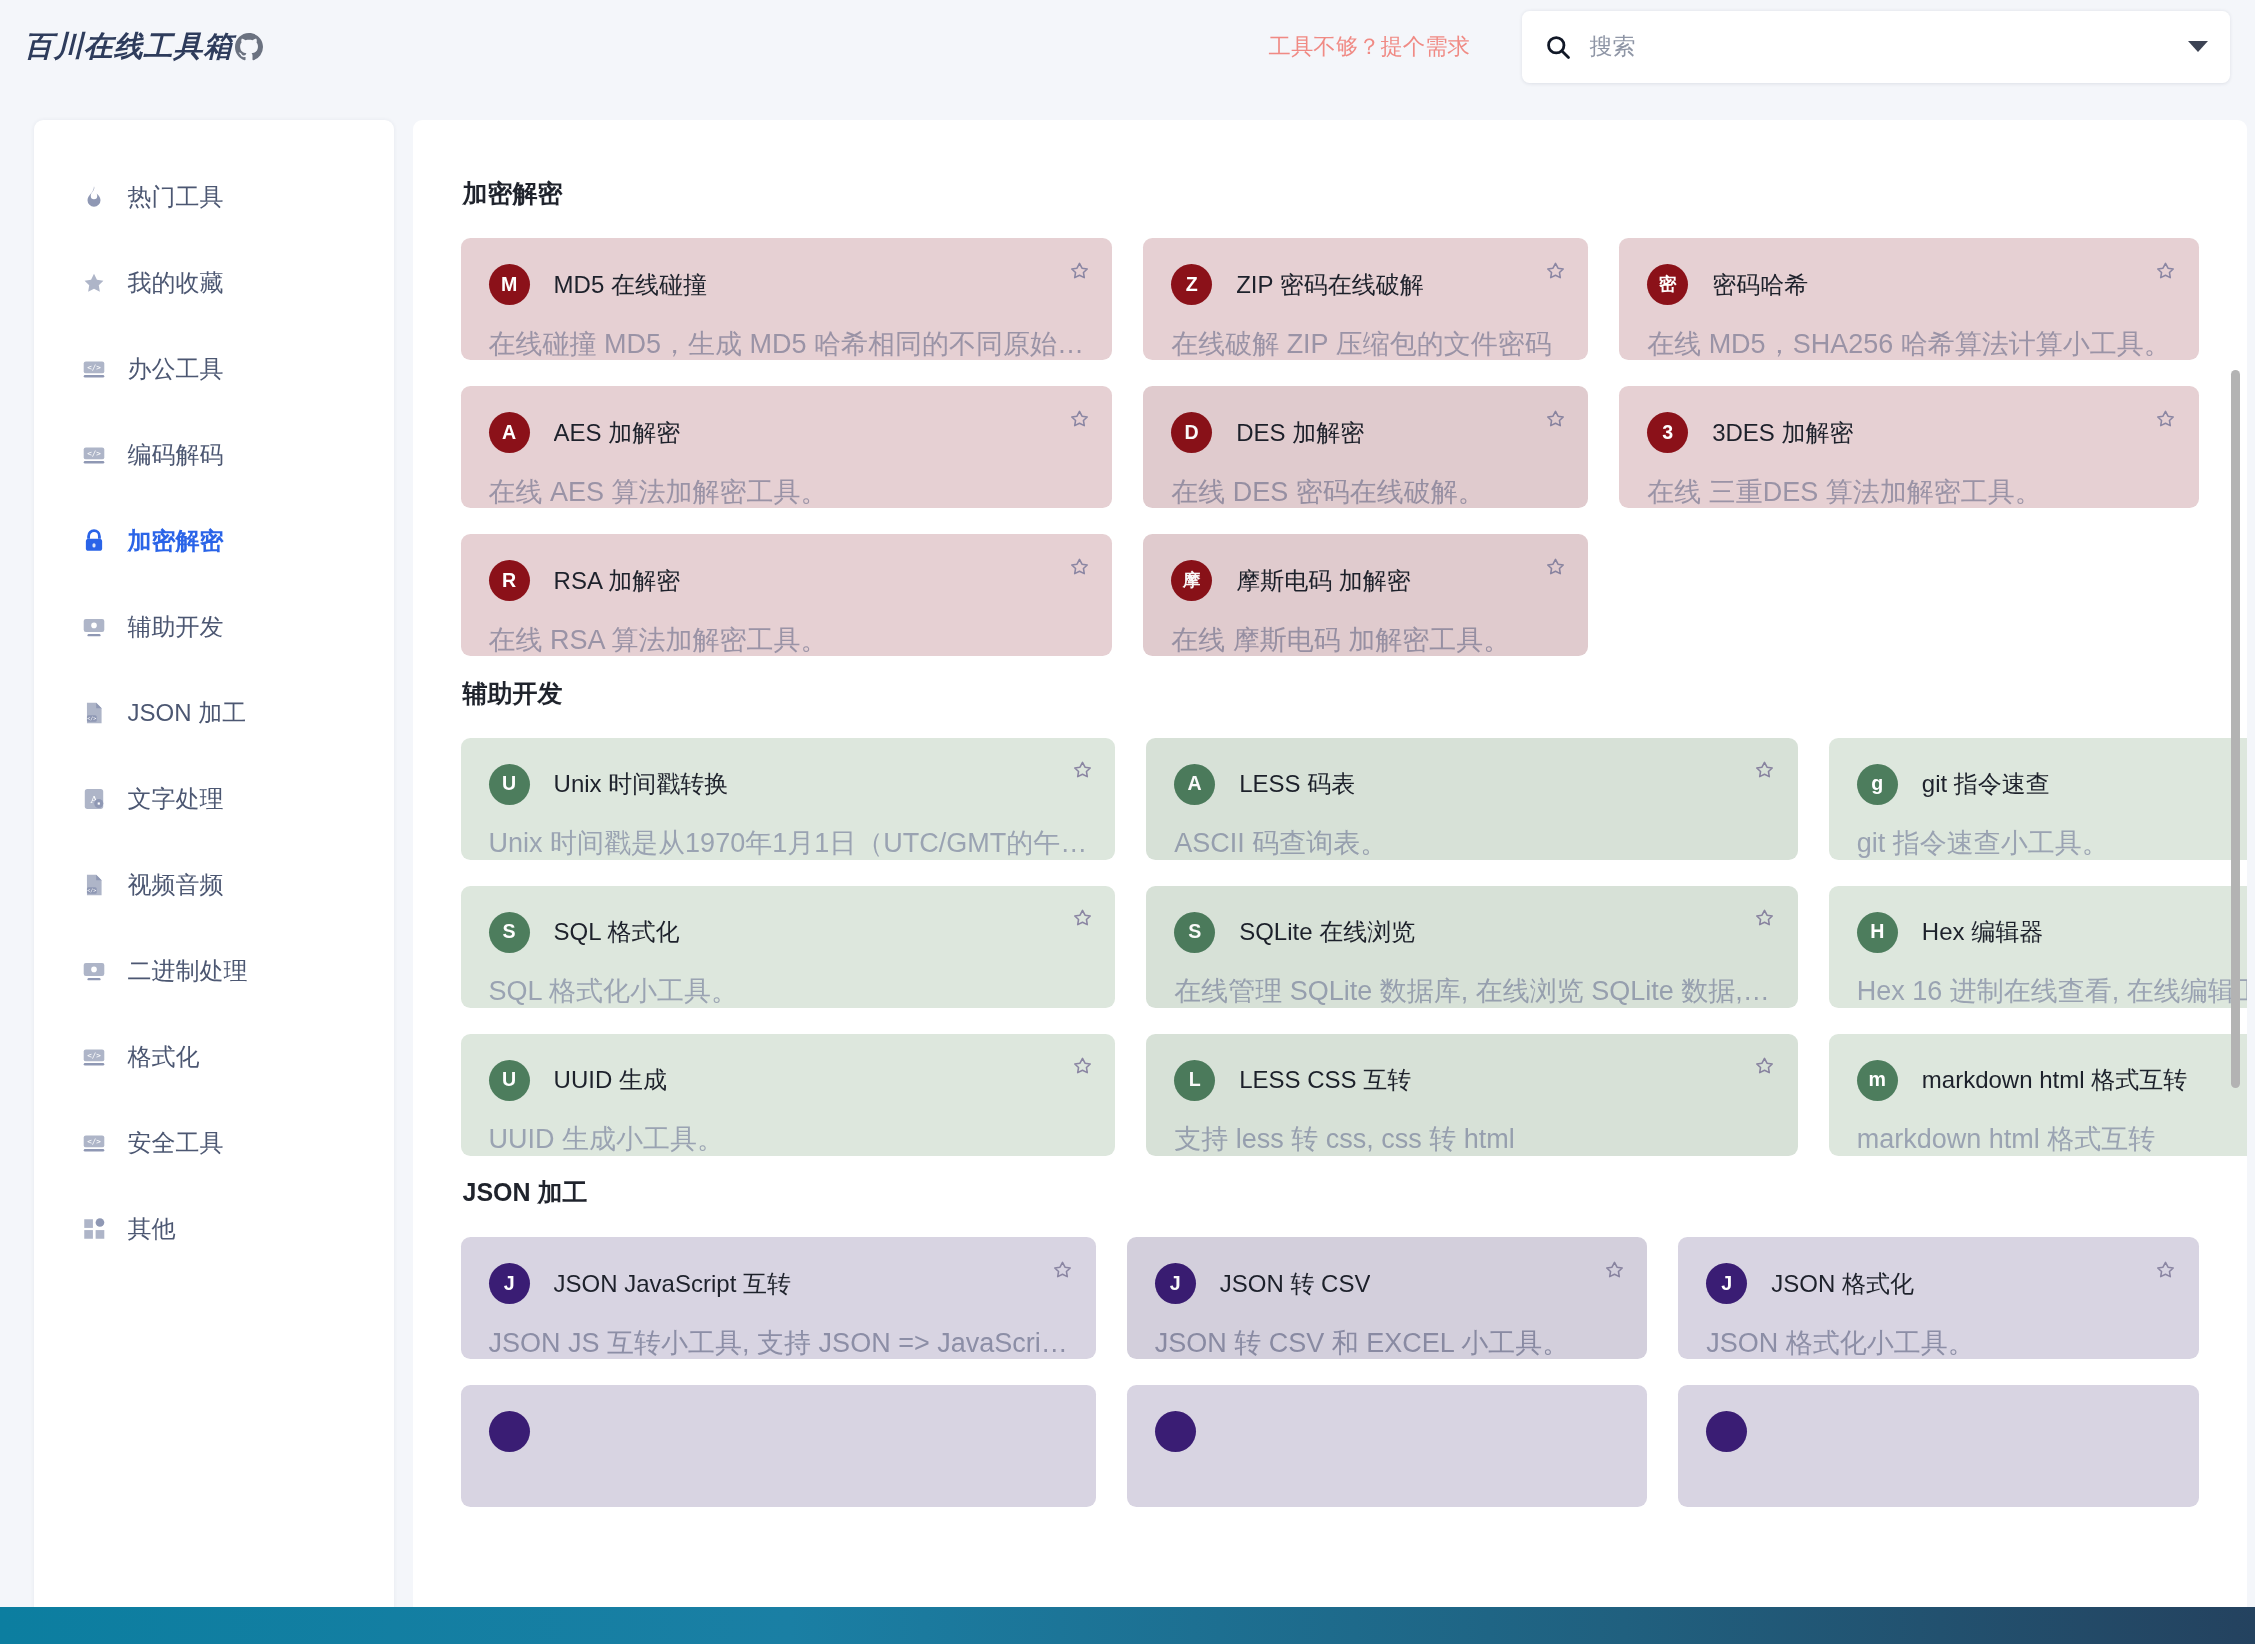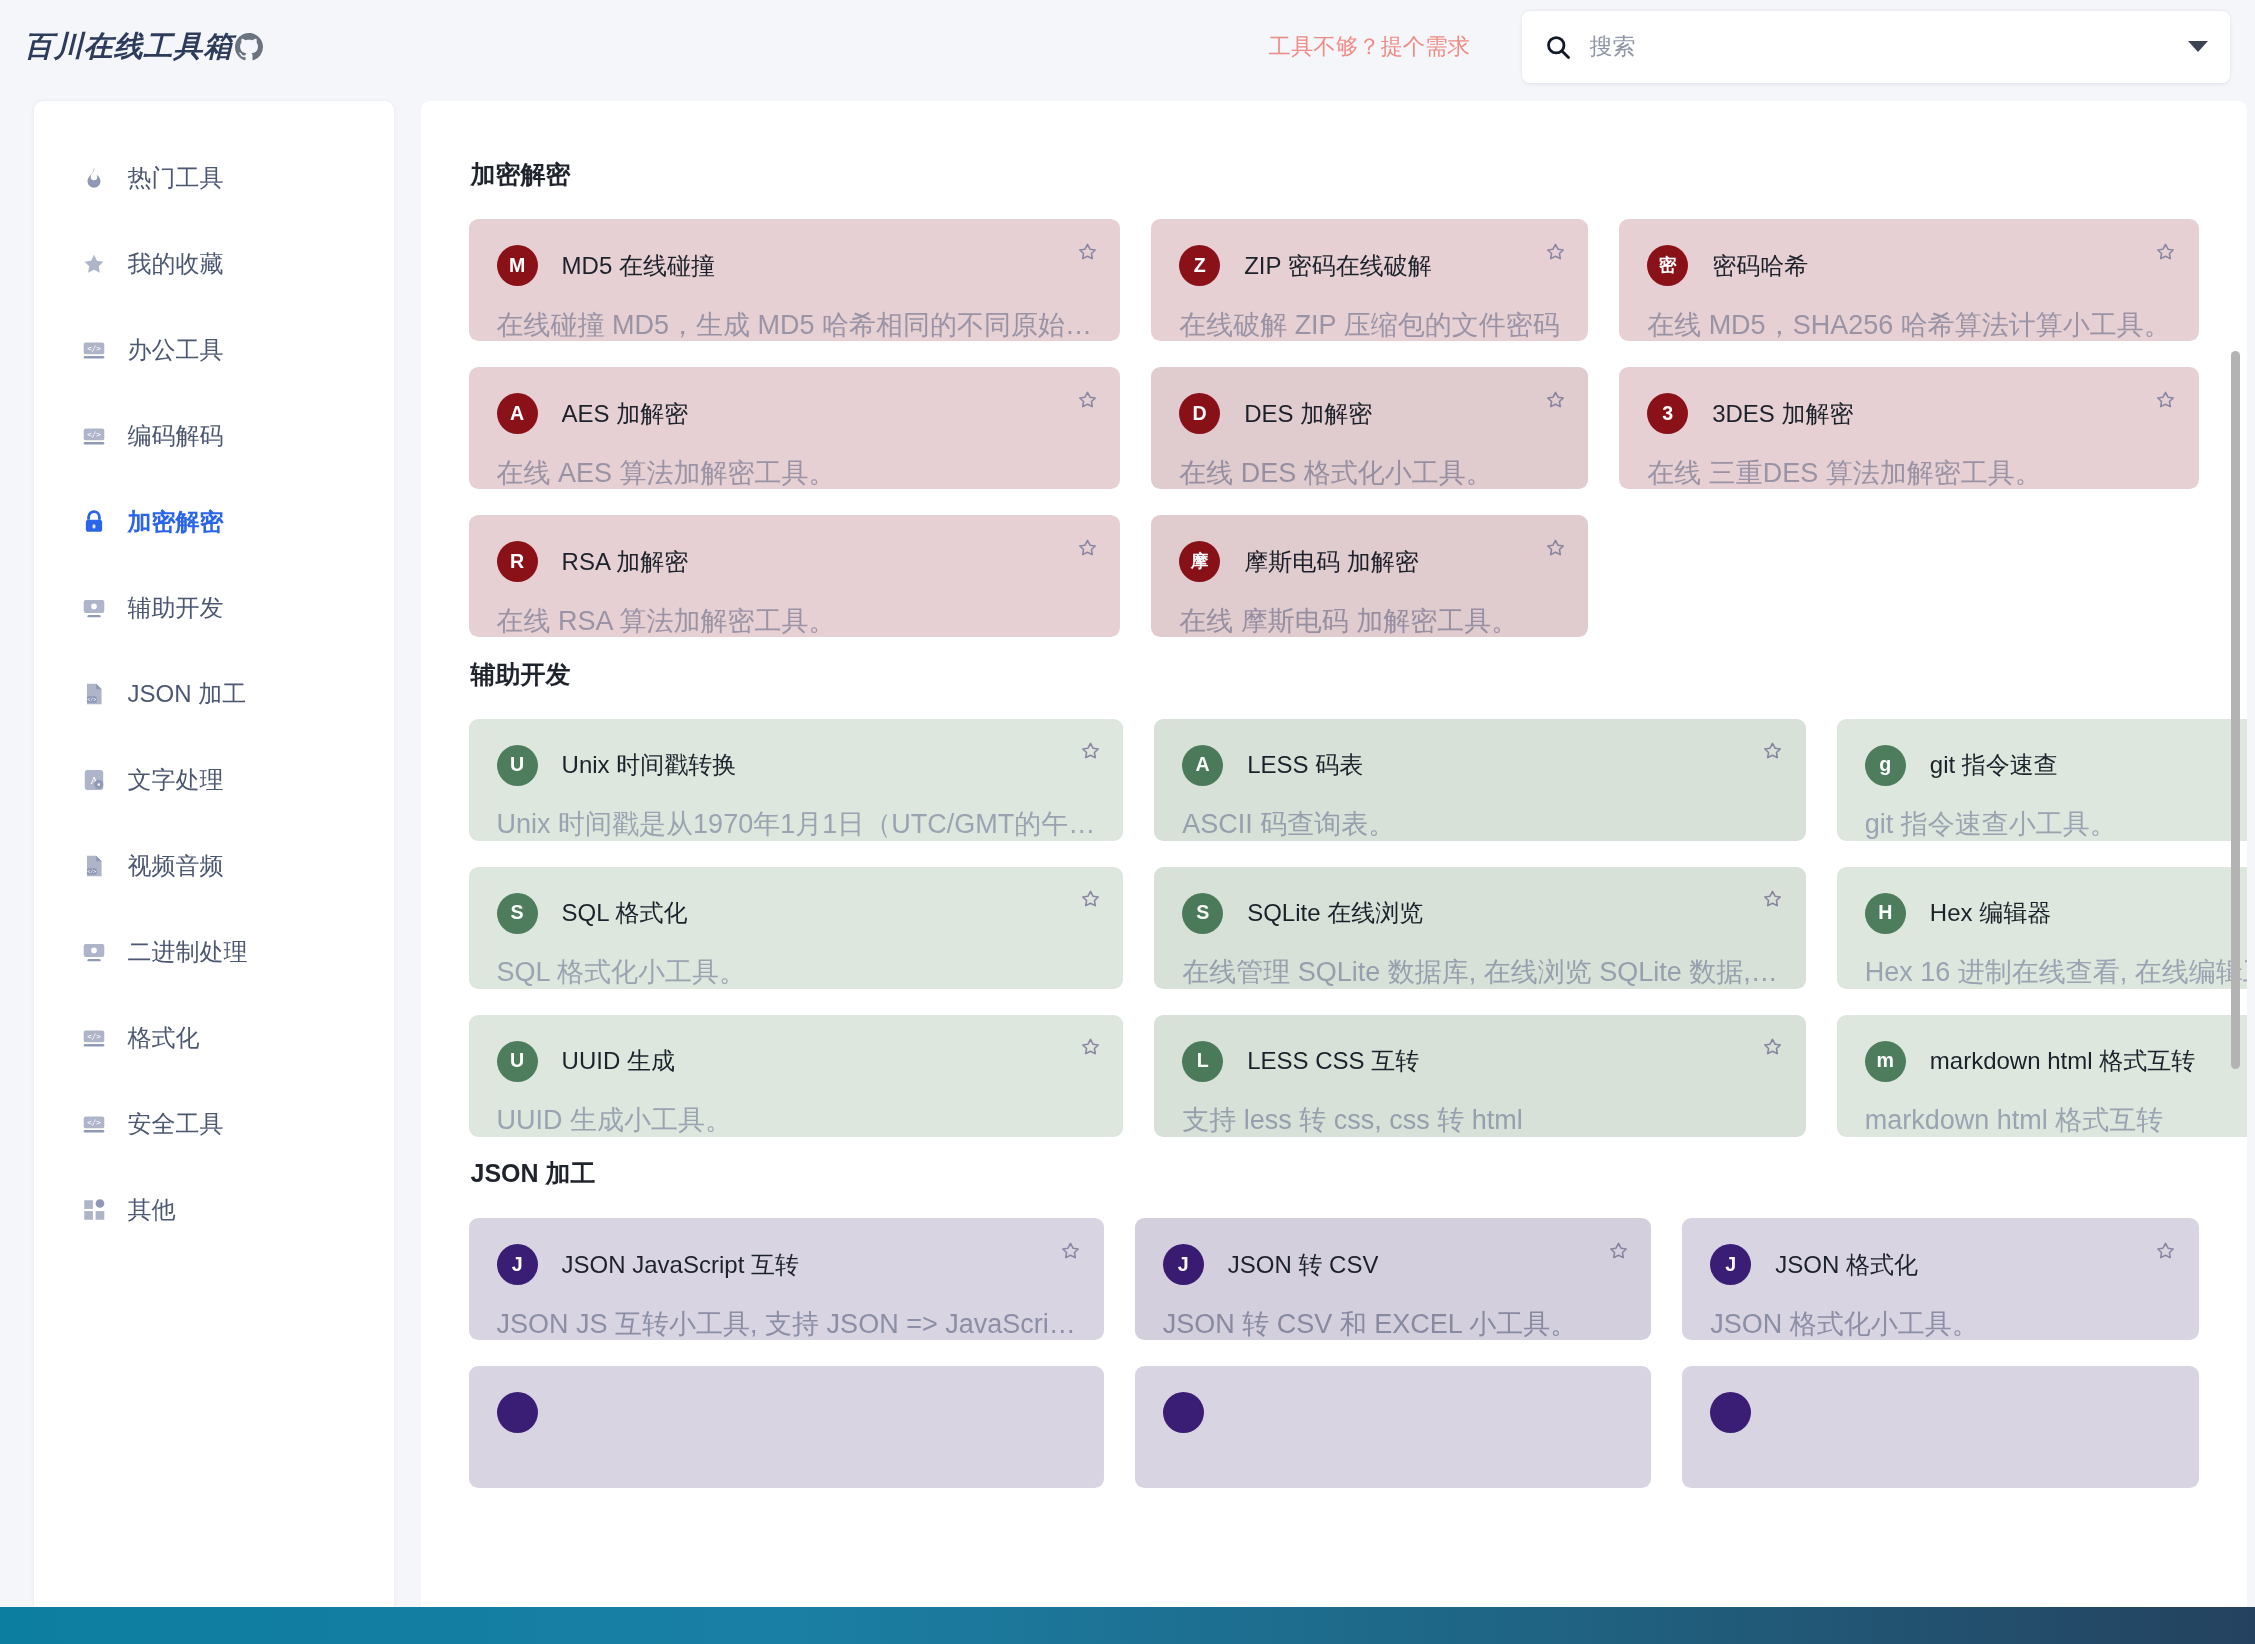--- a/index.html
+++ b/index.html
@@ -49,23 +49,23 @@
   .caret-down {
     width: 0; height: 0; flex: none;
     border-left: 10.3px solid transparent;
     border-right: 10.3px solid transparent;
     border-top: 11.2px solid #3c4354;
     margin-left: 13px;
   }
 
   
   .body-area {
-    position: absolute; top: 82px; left: 0;
+    position: absolute; top: 101px; left: 0;
     width: 2256px; height: 1514px;
-    display: flex; gap: 8px;
+    display: flex; gap: 0;
   }
 
   
   .sidebar {
     width: 360px; margin-left: 34px; margin-top: 18.6px;
     height: 1508px;
     background: #ffffff;
     border-radius: 9.3px 9.3px 0 0;
     box-shadow: 0 0.9px 4.7px rgba(40,50,80,.07);
     padding-top: 34px;
@@ -345,21 +345,21 @@
               <div class="card-desc">在线 AES 算法加解密工具。</div>
               <span class="fav-star"><svg viewBox="0 0 24 24" width="25" height="25" fill="none" stroke="#8b86a3" stroke-width="1.5" stroke-linejoin="round">
                   <path d="M12 4.2l2.4 4.6 5 .8-3.6 3.4.8 4.9-4.6-2.3-4.6 2.3.8-4.9L4.6 9.6l5-.8z"></path>
                 </svg></span>
             </div>
             <div class="card pal-rose hover">
               <div class="card-head">
                 <span class="avatar">D</span>
                 <span class="card-title">DES 加解密</span>
               </div>
-              <div class="card-desc">在线 DES 格式化小工具。</div>
+              <div class="card-desc">在线 DES 密码在线破解。</div>
               <span class="fav-star"><svg viewBox="0 0 24 24" width="25" height="25" fill="none" stroke="#8b86a3" stroke-width="1.5" stroke-linejoin="round">
                   <path d="M12 4.2l2.4 4.6 5 .8-3.6 3.4.8 4.9-4.6-2.3-4.6 2.3.8-4.9L4.6 9.6l5-.8z"></path>
                 </svg></span>
             </div>
             <div class="card pal-rose">
               <div class="card-head">
                 <span class="avatar">3</span>
                 <span class="card-title">3DES 加解密</span>
               </div>
               <div class="card-desc">在线 三重DES 算法加解密工具。</div>

